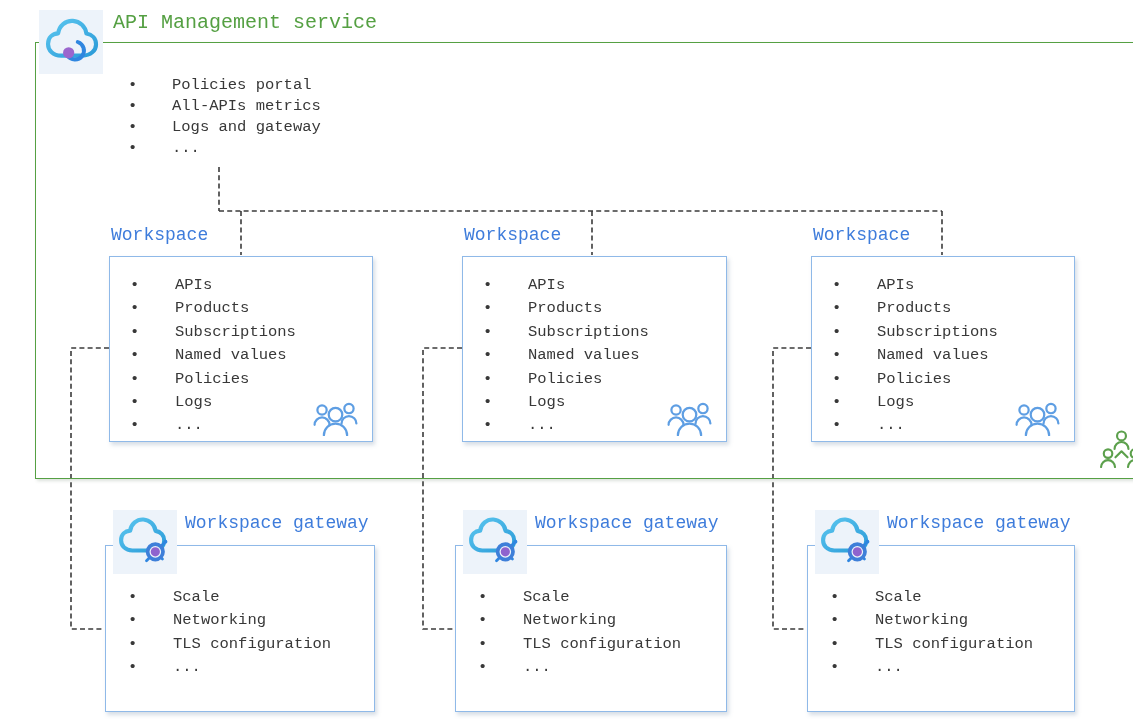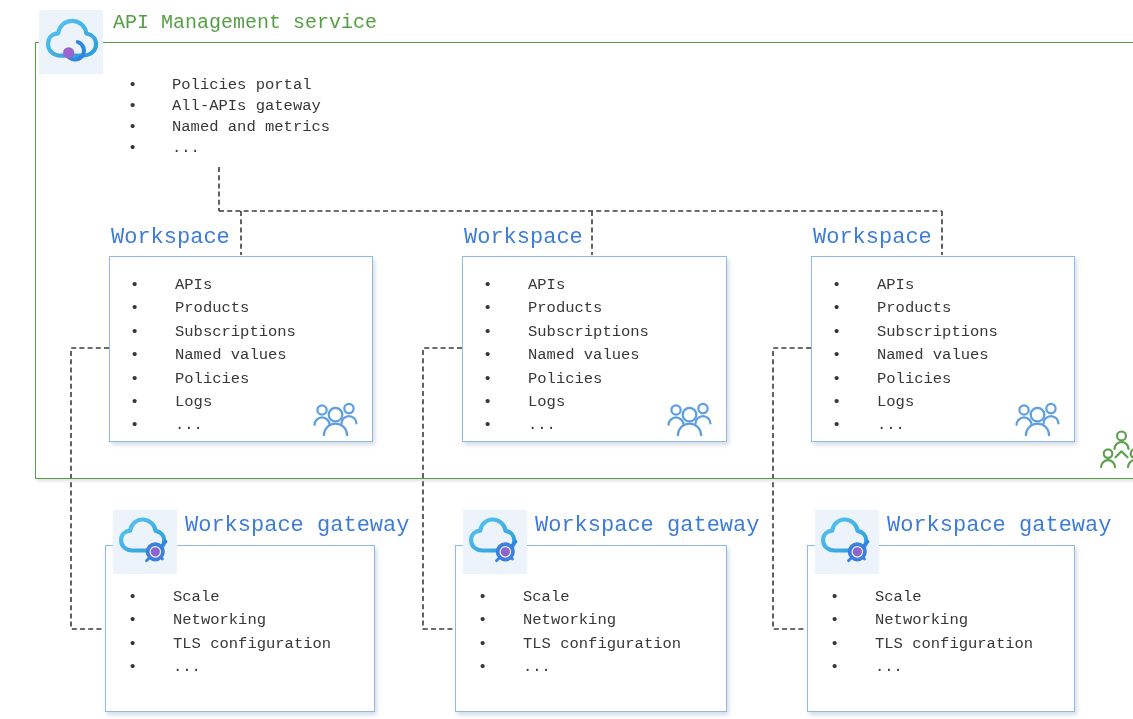--- a/index.html
+++ b/index.html
@@ -9,21 +9,21 @@
   svg.connectors path{fill:none;stroke:var(--c-connector,#3b3b3b);stroke-width:1.6;stroke-dasharray:5 3.2;}
 
   .green-box{position:absolute;left:10px;top:42px;width:1115px;height:435px;
              border:1.4px solid var(--c-green,#55A043);background:transparent;
              box-shadow:2px 2px 3px rgba(120,140,120,.25);}
   .icon-tile{position:absolute;width:64px;height:64px;background:#EDF3FA;display:flex;
              align-items:center;justify-content:center;}
   .icon-tile svg{width:60px;height:60px;}
 
   .svc-title{position:absolute;left:88px;top:11px;font-size:20px;color:var(--c-green,#55A043);white-space:nowrap;}
-  .blue-title{position:absolute;font-size:22px;color:var(--c-blue_title,#3E7CDB);white-space:nowrap;}
+  .blue-title{position:absolute;font-size:18px;color:var(--c-blue_title,#3E7CDB);white-space:nowrap;}
 
   ul.list{list-style:none;margin:0;padding:0;font-size:15.5px;}
   ul.list li{display:flex;}
   ul.list .bl{display:inline-block;width:44px;flex:0 0 44px;}
   ul.svc-list{position:absolute;left:103px;top:75px;line-height:21px;}
   .box{position:absolute;background:#fff;border:1.4px solid var(--c-box_border,#8FB9E8);
        box-shadow:2px 3px 4px rgba(110,135,165,.28);box-sizing:border-box;}
   .ws-box ul.list{padding:17px 0 0 20px;line-height:23.4px;}
   .ws-box ul.list .bl{width:45px;flex:0 0 45px;}
   .gw-box ul.list{padding:40px 0 0 22px;line-height:23.3px;}
@@ -98,25 +98,25 @@
   </div>
   <div class="svc-title">API Management service</div>
 
   <ul class="list svc-list">
     <li>
         <span class="bl">•</span>
         <span>Policies portal</span>
       </li>
     <li>
         <span class="bl">•</span>
-        <span>All-APIs gateway</span>
+        <span>All-APIs metrics</span>
       </li>
     <li>
         <span class="bl">•</span>
-        <span>Named and metrics</span>
+        <span>Logs and gateway</span>
       </li>
     <li>
         <span class="bl">•</span>
         <span>...</span>
       </li>
   </ul>
 
   <div class="blue-title" style="left:86px;top:225px;">Workspace</div>
   <div class="box ws-box" style="left:84px;top:256px;width:264px;height:186px;">
     <ul class="list">

